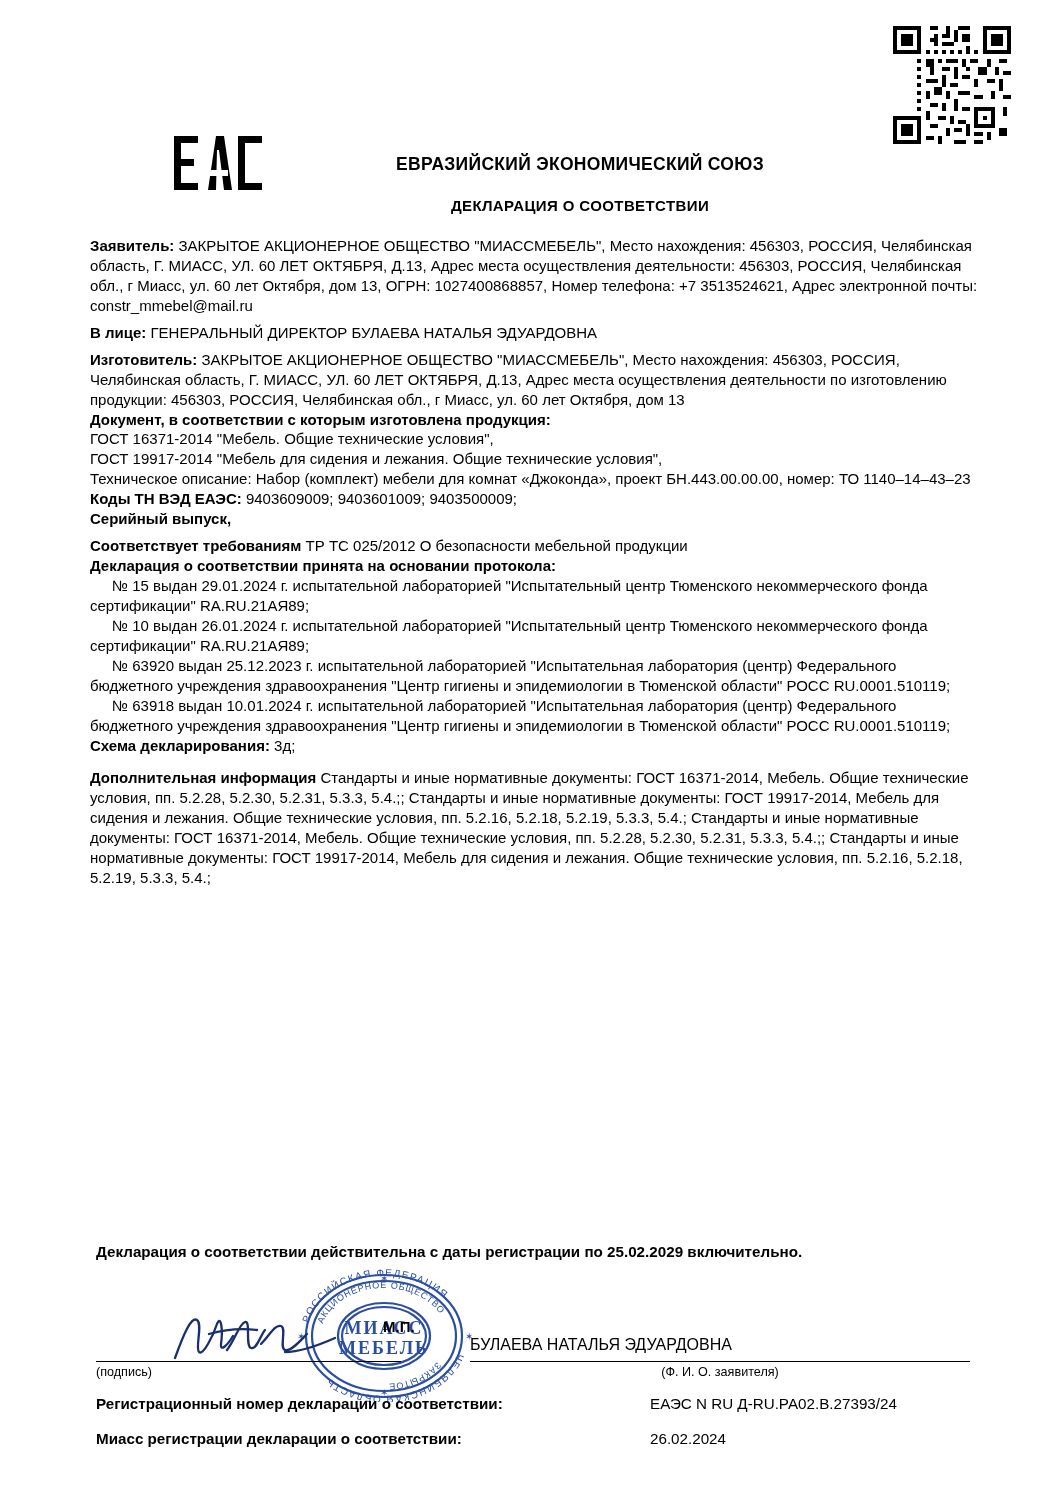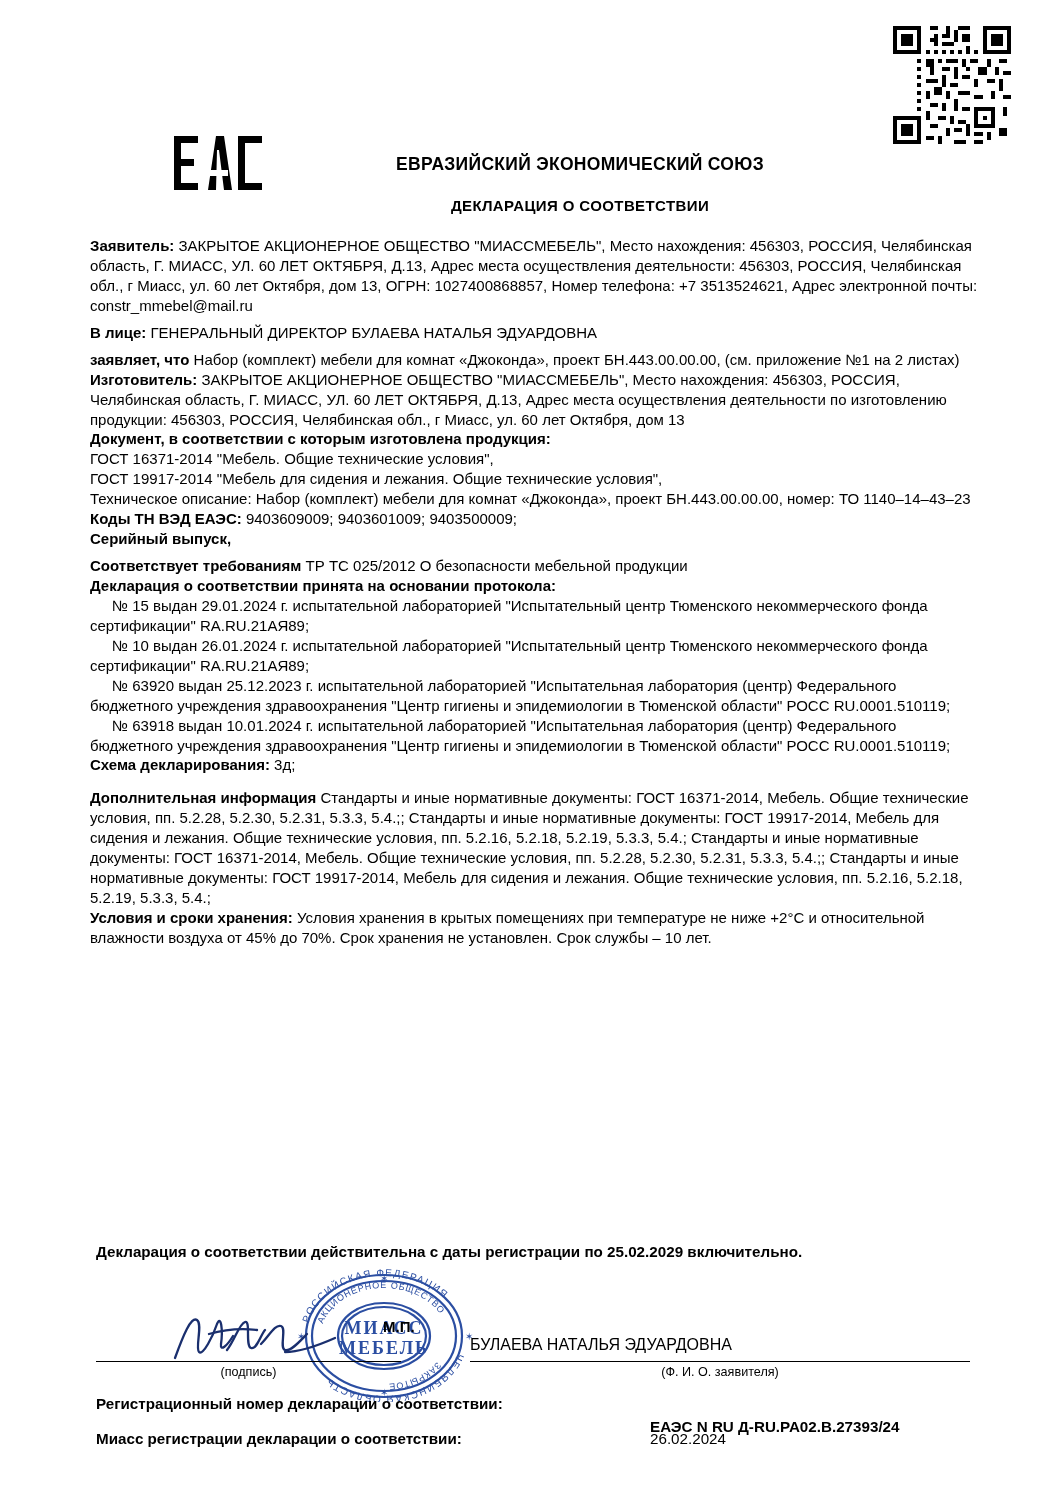--- a/index.html
+++ b/index.html
@@ -138,21 +138,21 @@
     position: absolute;
     top: 1336px;
     left: 470px;
     font-size: 16px;
   }
   .cap-left {
     position: absolute;
     top: 1365px;
     left: 96px;
     width: 305px;
-    text-align: center;
+    text-align: left;
     font-size: 12.6px;
   }
   .cap-right {
     position: absolute;
     top: 1365px;
     left: 470px;
     width: 500px;
     text-align: center;
     font-size: 12.6px;
   }
@@ -162,22 +162,21 @@
     top: 1395px;
     left: 96px;
     font-size: 15.2px;
     font-weight: bold;
   }
   .reg-value {
     position: absolute;
     top: 1395px;
     left: 650px;
     font-size: 15.2px;
-    font-weight: bold;
-    margin-top: 23px;
+    font-weight: normal;
   }
   .date-label {
     position: absolute;
     top: 1430px;
     left: 96px;
     font-size: 15.2px;
     font-weight: bold;
   }
   .date-value {
     position: absolute;
@@ -329,23 +328,20 @@
     </div>
 
     <div class="gap"></div>
 
     <div class="p">
       <b>В лице:</b><span> ГЕНЕРАЛЬНЫЙ ДИРЕКТОР БУЛАЕВА НАТАЛЬЯ ЭДУАРДОВНА</span>
     </div>
 
     <div class="gap"></div>
 
-    <div class="p">
-      <b>заявляет, что</b><span>  Набор (комплект) мебели для комнат «Джоконда», проект БН.443.00.00.00, (см. приложение №1 на 2 листах)</span>
-    </div>
 
     <div class="p">
       <b>Изготовитель:</b><span> ЗАКРЫТОЕ АКЦИОНЕРНОЕ ОБЩЕСТВО "МИАССМЕБЕЛЬ", Место нахождения: 456303, РОССИЯ, Челябинская область, Г. МИАСС, УЛ. 60 ЛЕТ ОКТЯБРЯ, Д.13, Адрес места осуществления деятельности по изготовлению продукции: 456303, РОССИЯ, Челябинская обл., г Миасс, ул. 60 лет Октября, дом 13</span>
     </div>
 
     <div class="p">
       <b>Документ, в соответствии с которым изготовлена продукция:</b>
     </div>
     <div class="p">ГОСТ 16371-2014 "Мебель. Общие технические условия",</div>
     <div class="p">ГОСТ 19917-2014 "Мебель для сидения и лежания. Общие технические условия",</div>
@@ -377,23 +373,20 @@
     <div class="p">
       <b>Схема декларирования:</b><span> 3д;</span>
     </div>
 
     <div class="gap-lg"></div>
 
     <div class="p">
       <b>Дополнительная информация</b><span> Стандарты и иные нормативные документы: ГОСТ 16371-2014, Мебель. Общие технические условия, пп. 5.2.28, 5.2.30, 5.2.31, 5.3.3, 5.4.;; Стандарты и иные нормативные документы: ГОСТ 19917-2014, Мебель для сидения и лежания. Общие технические условия, пп. 5.2.16, 5.2.18, 5.2.19, 5.3.3, 5.4.; Стандарты и иные нормативные документы: ГОСТ 16371-2014, Мебель. Общие технические условия, пп. 5.2.28, 5.2.30, 5.2.31, 5.3.3, 5.4.;; Стандарты и иные нормативные документы: ГОСТ 19917-2014, Мебель для сидения и лежания. Общие технические условия, пп. 5.2.16, 5.2.18, 5.2.19, 5.3.3, 5.4.;</span>
     </div>
 
-    <div class="p">
-      <b>Условия и сроки хранения:</b><span> Условия хранения в крытых помещениях при температуре не ниже +2°C и относительной влажности воздуха от 45% до 70%. Срок хранения не установлен. Срок службы – 10 лет.</span>
-    </div>
 
   </div>
 
   <div class="validity">Декларация о соответствии действительна с даты регистрации по 25.02.2029 включительно.</div>
 
   <div class="stamp">
     <svg viewBox="0 0 214 140" aria-hidden="true">
       <defs>
         <path id="outerArcTop" d="M 30,74 A 77,60 0 0 1 184,74"></path>
         <path id="outerArcBottom" d="M 184,74 A 77,60 0 0 1 30,74"></path>

